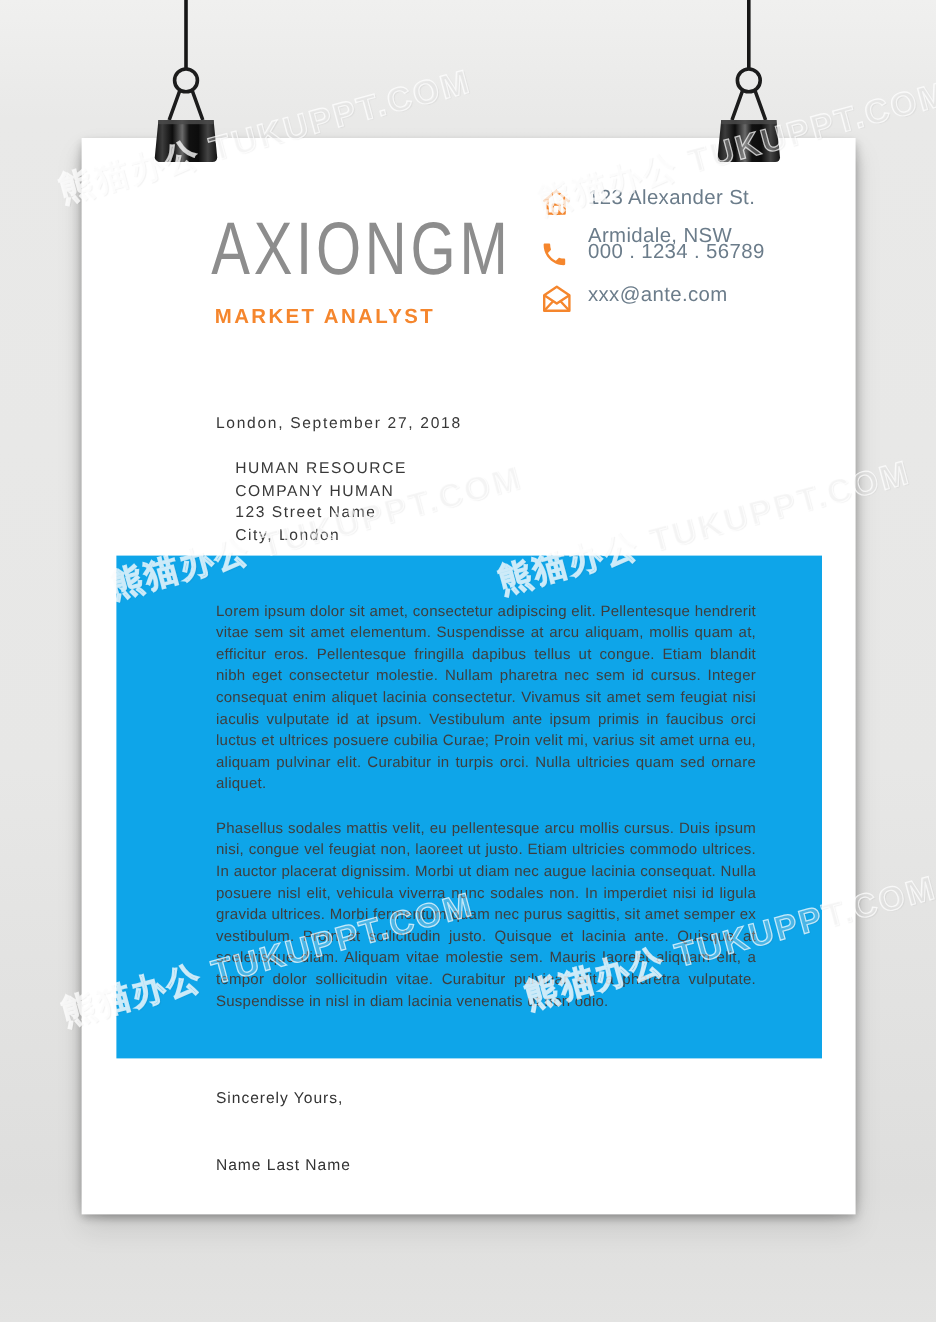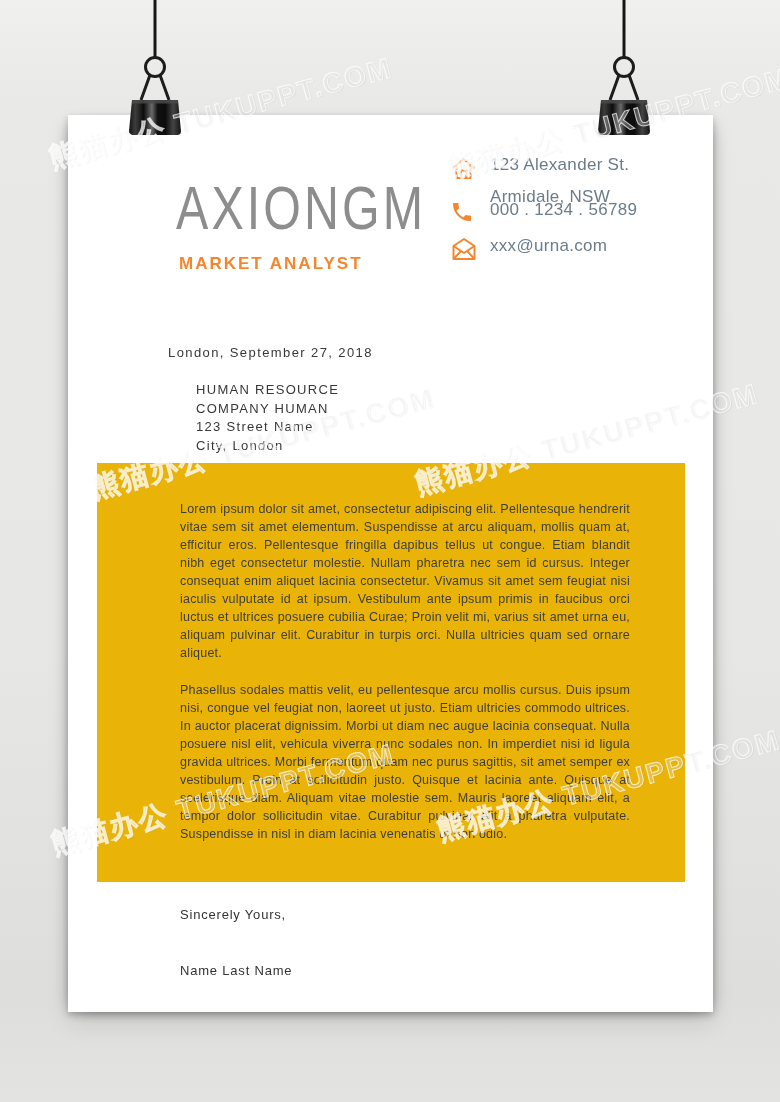--- a/index.html
+++ b/index.html
@@ -34,29 +34,29 @@
   .contact-row .txt{
     font-size:17px;line-height:16px;color:#6b7c8a;letter-spacing:.3px;
     padding-left:10px;padding-top:2px;white-space:pre-line;
   }
   .row-address{top:2px;}
   .row-phone{top:47px;}
   .row-mail{top:83px;}
 
   
   .dateline{
-    position:absolute;left:100px;top:230px;
+    position:absolute;left:112px;top:230px;
     font-size:13px;letter-spacing:1.4px;color:#383838;
   }
   .recipient{position:absolute;left:128px;top:266px;}
   .recipient div{font-size:13px;line-height:18.5px;letter-spacing:1.3px;color:#383838;}
 
   .panel{
     position:absolute;left:29px;top:348px;width:588px;height:419px;
-    background:#eab308;box-sizing:border-box;padding:37px 55px 0 83px;
+    background:#0ea5e9;box-sizing:border-box;padding:37px 55px 0 83px;
   }
   .panel p{
     margin:0 0 19px 0;font-size:12.5px;line-height:18px;letter-spacing:.2px;
     color:#3e3e3e;text-align:justify;
   }
 
   .closing{position:absolute;left:112px;top:792px;font-size:13px;letter-spacing:.8px;color:#333;text-align:center;}
   .signature{position:absolute;left:112px;top:848px;font-size:13px;letter-spacing:.8px;color:#333;}
 
   
@@ -111,21 +111,21 @@
         <span class="txt">000 . 1234 . 56789</span>
       </div>
       <div class="contact-row row-mail">
         <span class="ic">
           <svg width="28" height="26" viewBox="0 0 28 26" fill="none" stroke="#f5862d" stroke-width="2" stroke-linejoin="round">
             <path d="M3.5 10 L14 3 L24.5 10 V23 H3.5 Z"></path>
             <path d="M3.5 10 L14 17 L24.5 10"></path>
             <path d="M3.5 23 L11.3 14.6 M24.5 23 L16.7 14.6"></path>
           </svg>
         </span>
-        <span class="txt">xxx@urna.com</span>
+        <span class="txt">xxx@ante.com</span>
       </div>
     </div>
 
     <div class="dateline">London, September 27, 2018</div>
     <div class="recipient">
       <div>HUMAN RESOURCE</div>
       <div>COMPANY HUMAN</div>
       <div>123 Street Name</div>
       <div>City, London</div>
     </div>

